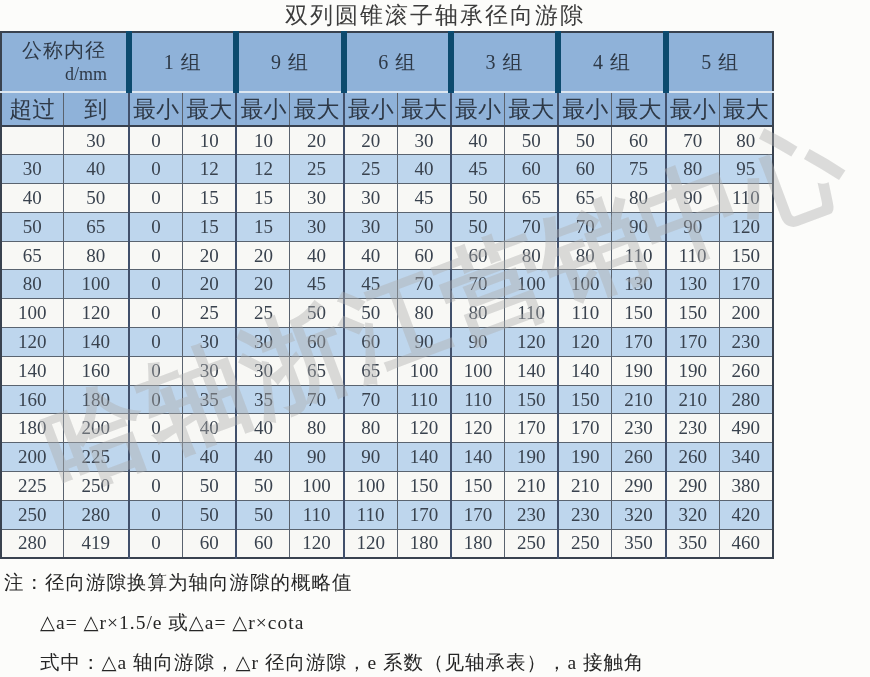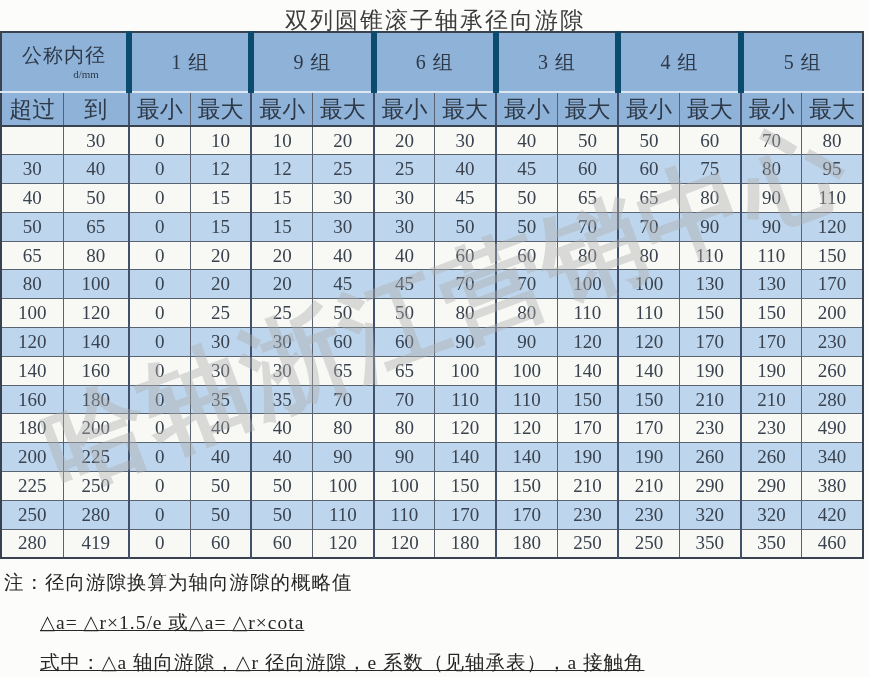--- a/index.html
+++ b/index.html
@@ -9,26 +9,25 @@
     font-family: "Liberation Serif", "DejaVu Serif", serif;
     overflow: hidden;
   }
   .page { position: relative; width: 870px; height: 677px; }
 
   .title {
     text-align: center;
     font-size: 23px;
     color: #3c3c3c;
     letter-spacing: 2px;
-    padding-top: 5px;
     height: 31px;
   }
 
   table.clearance {
-    width: 864px;
+    width: 774px;
     table-layout: fixed;
     border-collapse: collapse;
     border: 2px solid #39424f;
   }
   col.c-over { width: 62px; }
   col.c-to   { width: 66px; }
 
   thead th {
     background: #8fb2d9;
     color: #2e3947;
@@ -36,21 +35,21 @@
     vertical-align: middle;
     text-align: center;
   }
   tr.group-row th {
     height: 60px;
     font-size: 20px;
     letter-spacing: 1px;
     border-bottom: 2px solid #dde7f1;
   }
   th.diam-head { line-height: 1.25; font-size: 19px; }
-  th.diam-head .unit { font-size: 11px; letter-spacing: 0; padding-left: 44px; }
+  th.diam-head .unit { font-size: 18px; letter-spacing: 0; padding-left: 44px; }
   tr.sub-row th {
     height: 34px;
     font-size: 23px;
     border-bottom: 2px solid #39424f;
   }
   
   tr.sub-row th, tbody td { border-left: 1px solid #59626e; }
   tr.group-row th { border-left: 6px solid #0c4a6e; }
   tr.group-row th:first-child, tr.sub-row th:first-child, tbody td:first-child { border-left: none; }
   
@@ -74,21 +73,21 @@
   tbody tr.even td { background: #bed6ed; }
   tbody tr.odd td  { background: #f8f8f5; }
 
   .notes {
     padding: 10px 0 0 4px;
     font-size: 19.5px;
     color: #262626;
     letter-spacing: 1px;
   }
   .notes .note-line { margin-bottom: 13px; white-space: nowrap; }
-  .notes .indent { padding-left: 36px; text-decoration: underline; }
+  .notes .indent { padding-left: 36px; }
   .notes .note-first { display: flex; }
 
   .watermark {
     position: absolute;
     left: 10px;
     top: 238px;
     width: 870px;
     text-align: center;
     font-size: 104px;
     font-weight: bold;

